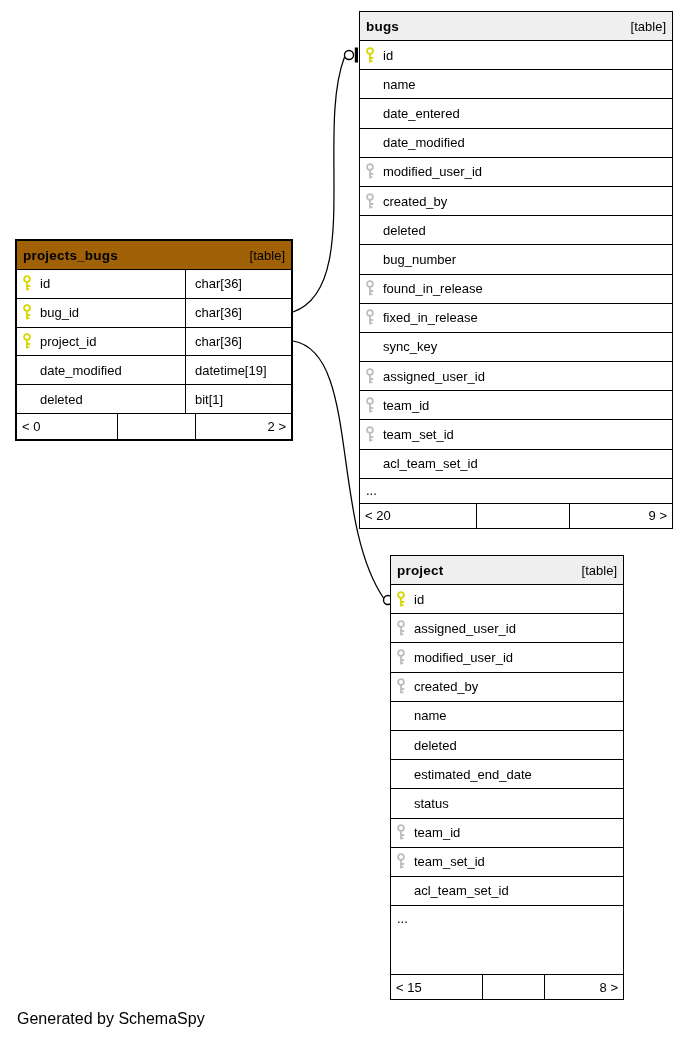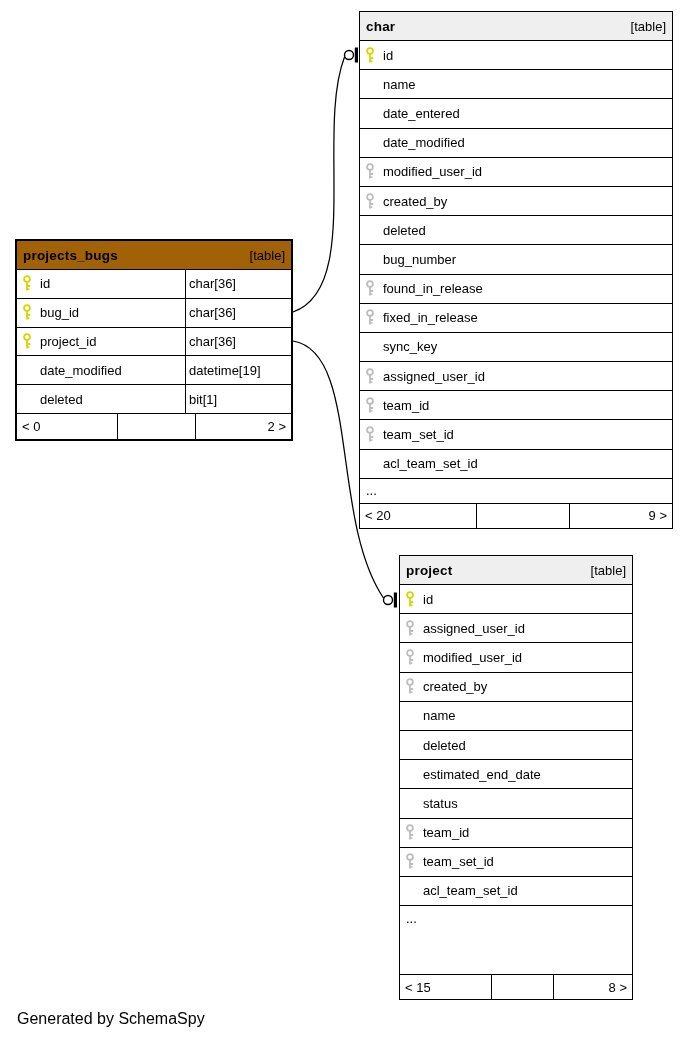--- a/index.html
+++ b/index.html
@@ -27,21 +27,21 @@
   .tbadge { font-size:13px; }
 
   .trow {
     display:flex; align-items:center; border-top:1px solid #000;
     box-sizing:border-box; position:relative; background:#fff;
   }
   .key-slot { width:13px; margin-left:5px; display:flex; align-items:center; flex:0 0 auto; }
   .cname { margin-left:5px; white-space:nowrap; }
   .ctype {
     position:absolute; top:0; bottom:0; display:flex; align-items:center;
-    border-left:1px solid #000; padding-left:3px; box-sizing:border-box;
+    border-left:1px solid #000; padding-left:9px; box-sizing:border-box;
   }
   .trow.ellipsis { padding-left:6px; }
 
   .tfoot { display:flex; border-top:1px solid #000; box-sizing:border-box; align-items:center; }
   .fcell { height:100%; display:flex; align-items:center; box-sizing:border-box; }
   .fcell.fleft { padding-left:5px; }
   .fcell.fmid { border-left:1px solid #000; }
   .fcell.fright { border-left:1px solid #000; flex:1; justify-content:flex-end; padding-right:5px; }
 
   .generator-note { position:absolute; left:17px; top:1010px; font-size:16px; }
@@ -110,21 +110,21 @@
         <div class="tfoot" style="height: 26px;">
           <span class="fcell fleft" style="width: 100px;">&lt; 0</span>
           <span class="fcell fmid" style="width: 78px;"></span>
           <span class="fcell fright">2 &gt;</span>
         </div>
       </div>
     </div>
   <div id="mount-bugs">
       <div class="db-table" style="left: 359px; top: 11px; width: 314px;">
         <div class="thead" style="height: 28px; background: rgb(239, 239, 239);">
-          <span class="tname">char</span>
+          <span class="tname">bugs</span>
           <span class="tbadge">[table]</span>
         </div>
         <div class="trow" style="height: 29.2px;">
           <span class="key-slot">
             <svg width="10" height="17" viewBox="0 0 10 17">
               <circle cx="5" cy="4" r="2.9" fill="none" stroke="#d6d600" stroke-width="1.8"></circle>
               <path d="M5 6.9 V15.5 M5 11 H8.2 M5 14.2 H7.4" fill="none" stroke="#d6d600" stroke-width="1.8"></path>
             </svg>
           </span>
           <span class="cname">id</span>
@@ -222,21 +222,21 @@
         </div>
         <div class="trow ellipsis" style="height: 25px;">...</div>
         <div class="tfoot" style="height: 25px;">
           <span class="fcell fleft" style="width: 116px;">&lt; 20</span>
           <span class="fcell fmid" style="width: 93px;"></span>
           <span class="fcell fright">9 &gt;</span>
         </div>
       </div>
     </div>
   <div id="mount-project">
-      <div class="db-table" style="left: 399px; top: 555px; width: 234px;">
+      <div class="db-table" style="left: 390px; top: 555px; width: 234px;">
         <div class="thead" style="height: 28px; background: rgb(239, 239, 239);">
           <span class="tname">project</span>
           <span class="tbadge">[table]</span>
         </div>
         <div class="trow" style="height: 29.2px;">
           <span class="key-slot">
             <svg width="10" height="17" viewBox="0 0 10 17">
               <circle cx="5" cy="4" r="2.9" fill="none" stroke="#d6d600" stroke-width="1.8"></circle>
               <path d="M5 6.9 V15.5 M5 11 H8.2 M5 14.2 H7.4" fill="none" stroke="#d6d600" stroke-width="1.8"></path>
             </svg>

